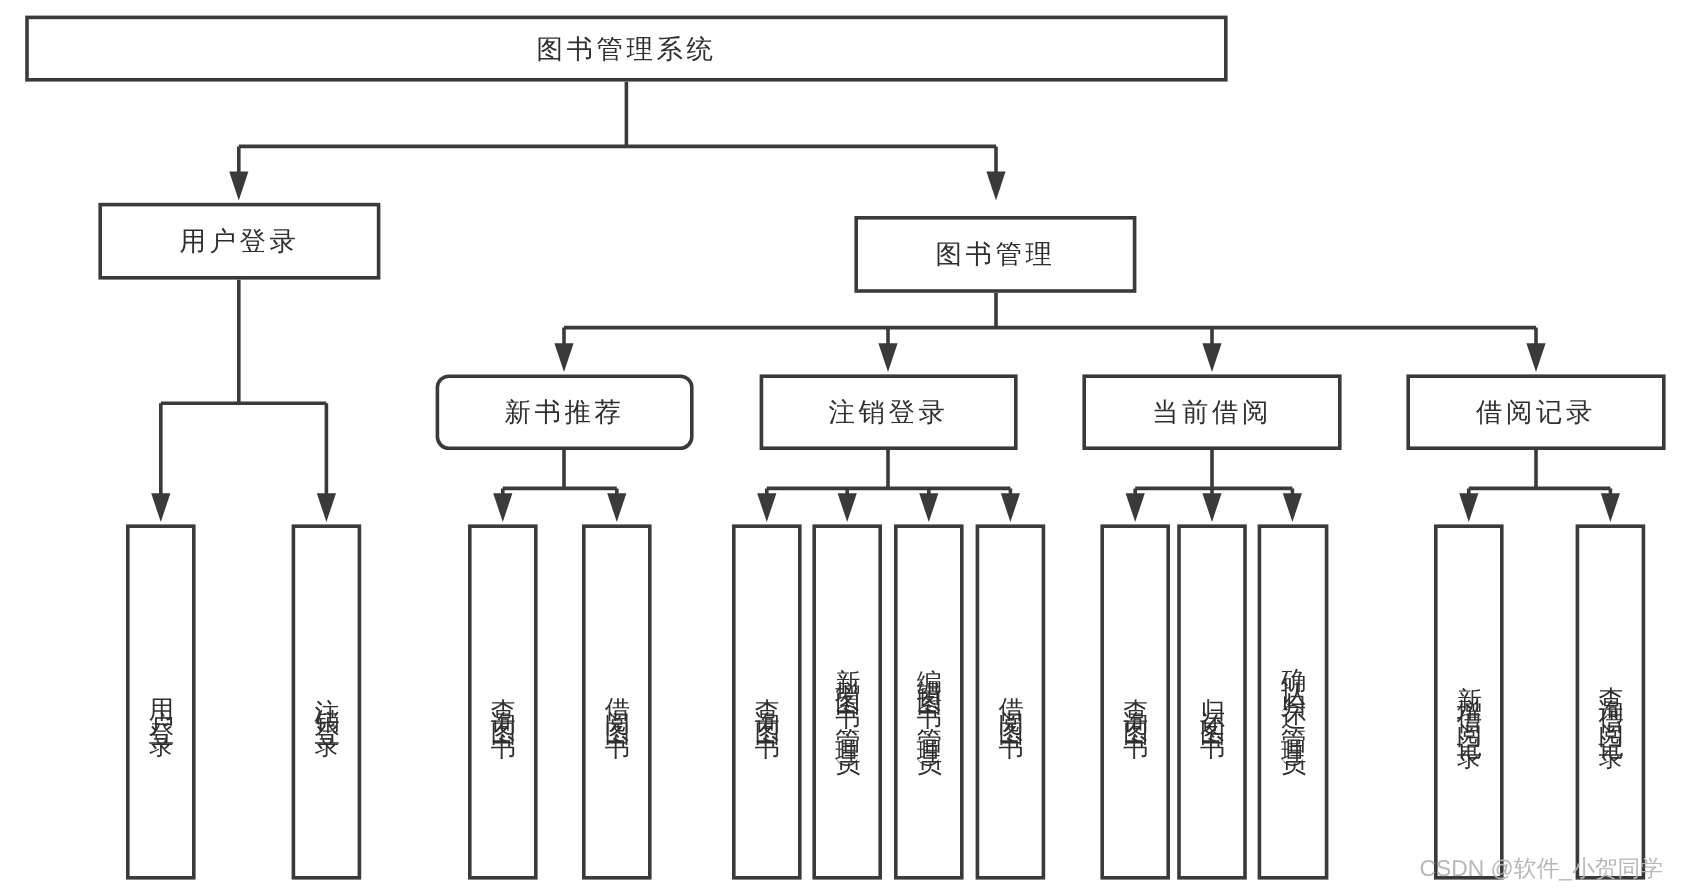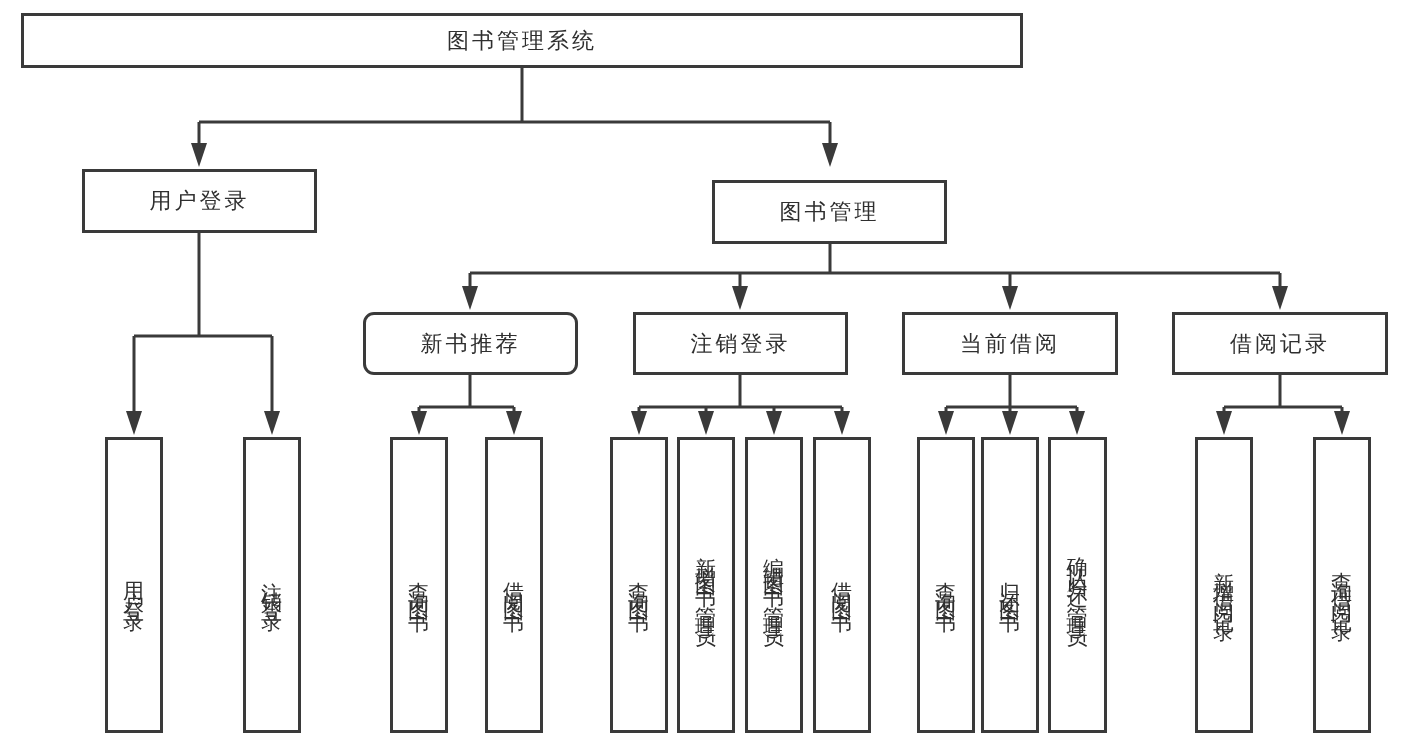--- a/index.html
+++ b/index.html
@@ -179,14 +179,15 @@
     <span class="label">确认归还（管理员）</span>
   </div>
 
   <div class="node v" style="left:1195px; top:437px; width:58px; height:296px;">
     <span class="label">新增借阅记录</span>
   </div>
   <div class="node v" style="left:1313px; top:437px; width:58px; height:296px;">
     <span class="label">查询借阅记录</span>
   </div>
 
+  <div id="watermark">CSDN @软件_小贺同学</div>
 
 </div>
 
 </body></html>

